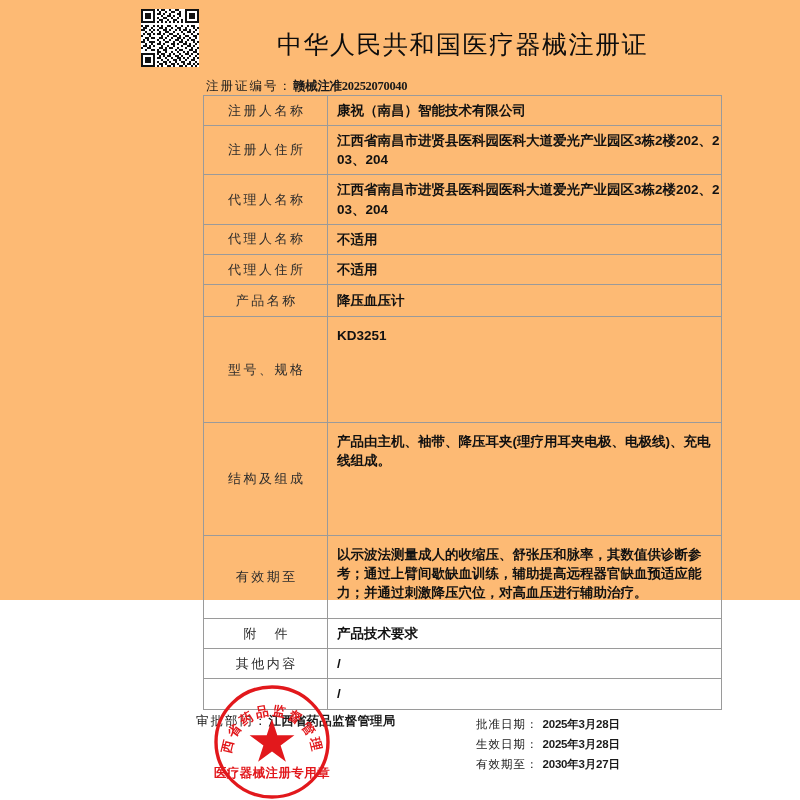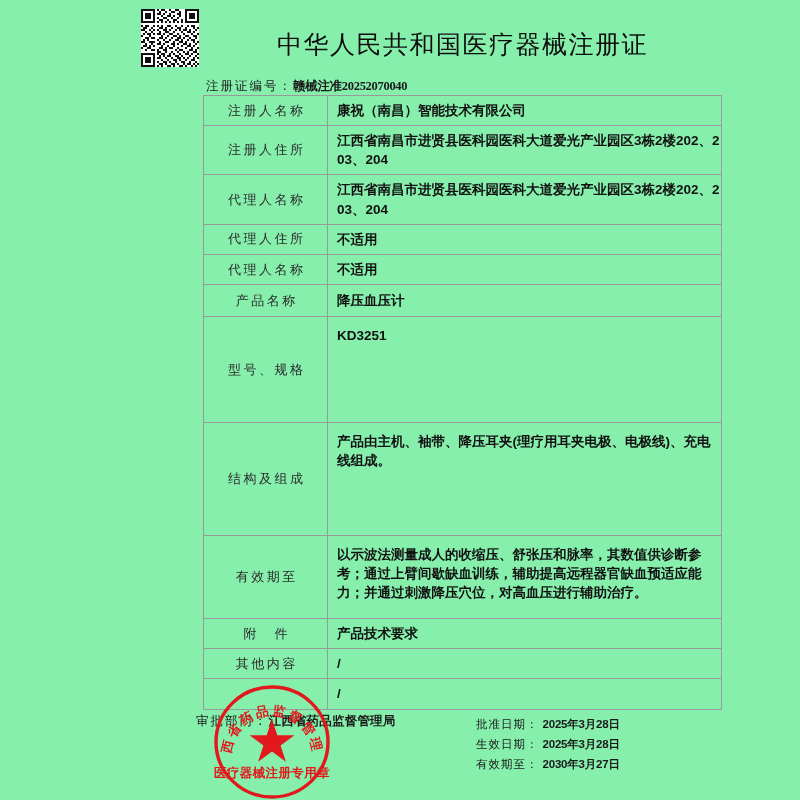--- a/index.html
+++ b/index.html
@@ -13,22 +13,22 @@
     position: relative;
     font-family: "Liberation Serif", "DejaVu Serif", serif;
     color: #1a1a1a;
     overflow: hidden;
   }
 
   .page {
     position: absolute;
     left: 0; top: 0;
     width: 800px;
-    height: 800px;
-    background: #86efac;
+    height: 600px;
+    background: #fdba74;
   }
 
   
   .qr-wrap {
     position: absolute;
     left: 141px;
     top: 9px;
     width: 58px;
     height: 58px;
   }
@@ -422,27 +422,27 @@
           <td class="value">江西省南昌市进贤县医科园医科大道爱光产业园区3栋2楼202、203、204</td>
         </tr>
         <tr class="r-h48">
           <td class="label">
             <span class="lbl-inner">代理人名称</span>
           </td>
           <td class="value">江西省南昌市进贤县医科园医科大道爱光产业园区3栋2楼202、203、204</td>
         </tr>
         <tr class="r-h28">
           <td class="label">
+            <span class="lbl-inner">代理人名称</span>
+          </td>
+          <td class="value">不适用</td>
+        </tr>
+        <tr class="r-h28">
+          <td class="label">
             <span class="lbl-inner">代理人住所</span>
-          </td>
-          <td class="value">不适用</td>
-        </tr>
-        <tr class="r-h28">
-          <td class="label">
-            <span class="lbl-inner">代理人名称</span>
           </td>
           <td class="value">不适用</td>
         </tr>
         <tr class="r-h32">
           <td class="label">
             <span class="lbl-inner">产品名称</span>
           </td>
           <td class="value">降压血压计</td>
         </tr>
         <tr class="r-h106 tall-row">

